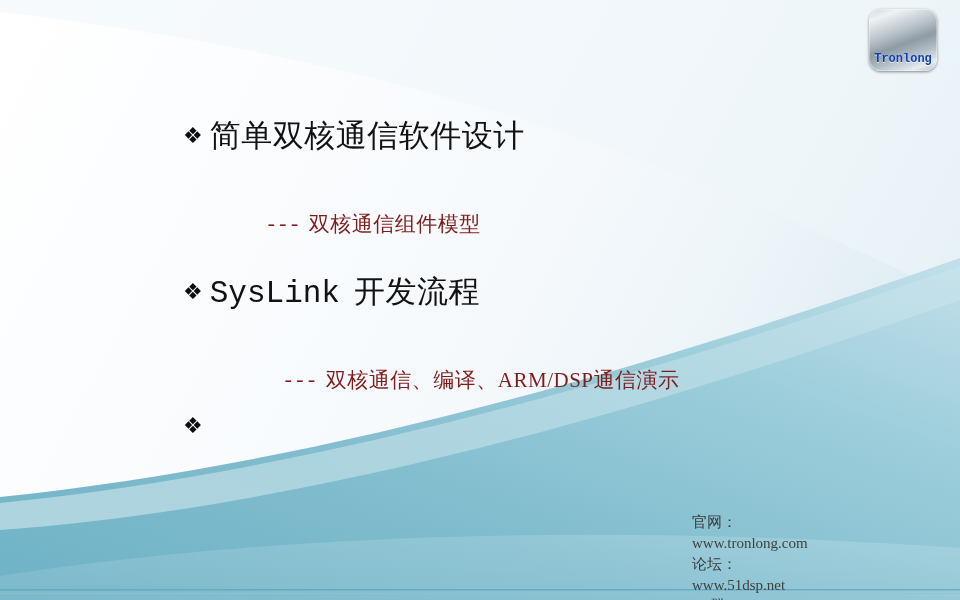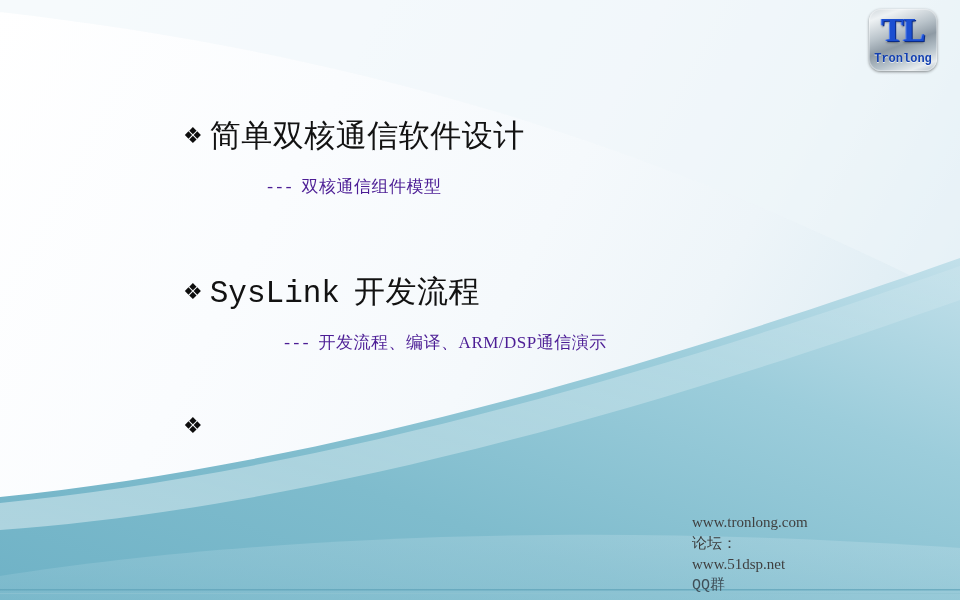--- a/index.html
+++ b/index.html
@@ -121,25 +121,26 @@
     letter-spacing: .5px;
     text-align: right;
   }
   .bullet-title.mono-lead {
     font-family: "Liberation Mono", "DejaVu Sans Mono", monospace;
     letter-spacing: 0;
   }
 
   .sub-line {
     font-family: "Liberation Serif", "DejaVu Serif", serif;
-    font-size: 17px;
+    font-size: 21px;
     line-height: 30px;
-    color: #4c1d95;
+    color: #7f1d1d;
     letter-spacing: .5px;
     white-space: nowrap;
+    margin-top: 37px;
   }
   .s1 { position: absolute; left: 265px; top: 172px; }
   .s2 { position: absolute; left: 282px; top: 328px; }
   .s3 { position: absolute; left: 282px; top: 474px; }
   .dashes {
     font-family: "Liberation Mono", "DejaVu Sans Mono", monospace;
     letter-spacing: -1px;
     margin-right: 9px;
   }
 
@@ -195,21 +196,20 @@
 
     <path d="M0,503 C250,478 560,408 960,266 L960,300 C560,442 250,512 0,530 Z" fill="url(#waveGrad3)"></path>
 
     <path d="M0,576 C230,540 560,520 960,548 L960,600 L0,600 Z" fill="url(#waveGrad2)" opacity=".45"></path>
 
     <rect x="0" y="589" width="960" height="1.5" fill="#5fa3b8" opacity=".75"></rect>
     <rect x="0" y="593" width="960" height="1" fill="#8fc3d2" opacity=".7"></rect>
   </svg>
 
   <div class="logo">
-    <div class="logo-tl">TL</div>
     <div class="logo-name">Tronlong</div>
   </div>
 
   <div class="content">
 
     <div class="bullet-block b1">
       <div class="bullet-line">
         <span class="bullet-mark">❖</span>
         <span class="bullet-title">简单双核通信软件设计</span>
       </div>
@@ -219,30 +219,31 @@
     </div>
 
     <div class="bullet-block b2">
       <div class="bullet-line">
         <span class="bullet-mark">❖</span>
         <span class="bullet-title mono-lead">SysLink</span>
         <span class="bullet-title cjk" style="margin-left:14px">开发流程</span>
       </div>
     </div>
     <div class="sub-line s2">
-      <span class="dashes">---</span><span>开发流程、编译、ARM/DSP通信演示</span>
+      <span class="dashes">---</span><span>双核通信、编译、ARM/DSP通信演示</span>
     </div>
 
     <div class="bullet-block b3">
       <div class="bullet-line">
         <span class="bullet-mark">❖</span>
       </div>
     </div>
 
     <div class="contact">
+      <div class="label">官网：</div>
       <div class="url">www.tronlong.com</div>
       <div class="label">论坛：</div>
       <div class="url">www.51dsp.net</div>
       <div class="clipped">QQ群</div>
     </div>
 
   </div>
 </div>
 
 </body></html>

